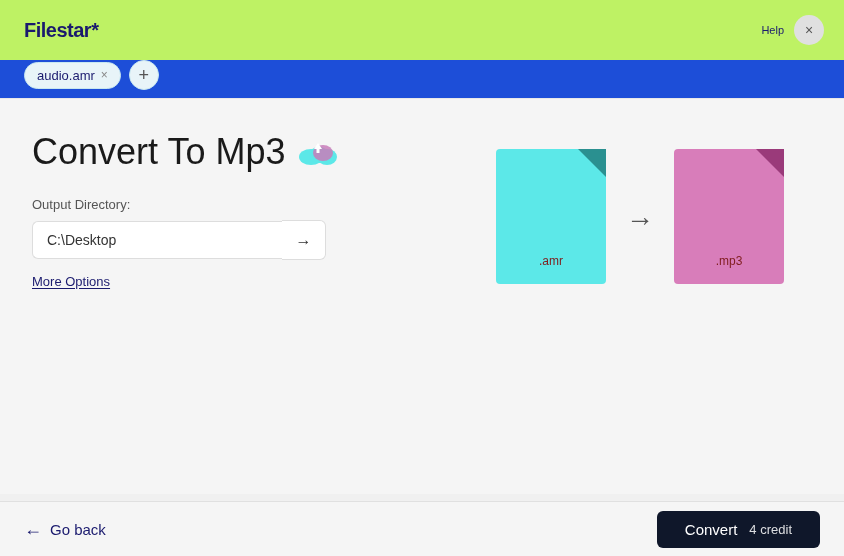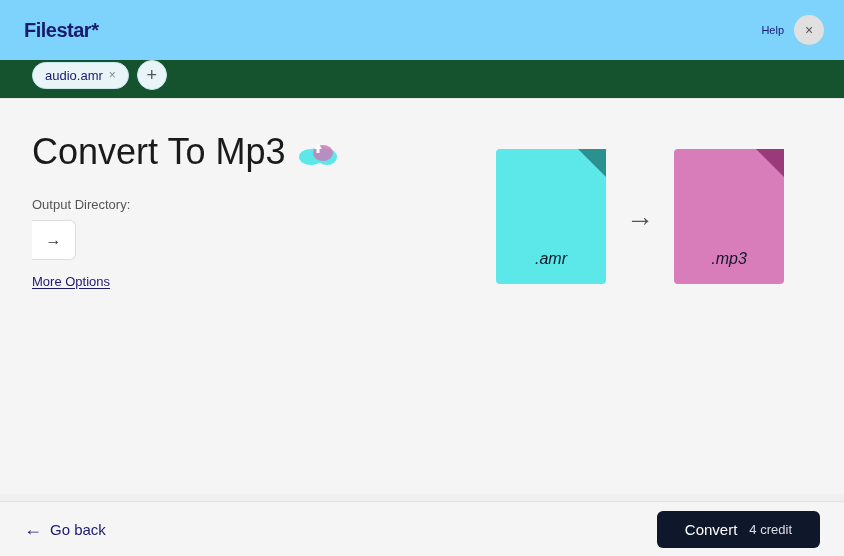--- a/index.html
+++ b/index.html
@@ -8,21 +8,21 @@
       font-family: -apple-system, BlinkMacSystemFont, 'Segoe UI', sans-serif;
       background: #f0f0f0;
       width: 844px;
       height: 556px;
       overflow: hidden;
       position: relative;
     }
 
     
     .header {
-      background: #7dd3fc;
+      background: #bef264;
       display: flex;
       align-items: center;
       padding: 0 24px;
       height: 60px;
       position: relative;
     }
 
     .logo {
       font-size: 20px;
       font-weight: 700;
@@ -55,22 +55,22 @@
       cursor: pointer;
       display: flex;
       align-items: center;
       justify-content: center;
       font-size: 14px;
       color: #555;
     }
 
     
     .tab-bar {
-      background: #14532d;
-      padding: 0 32px 8px;
+      background: #1d4ed8;
+      padding: 0 24px 8px;
       display: flex;
       align-items: center;
       gap: 8px;
       border-bottom: 1px solid #e8e8e8;
     }
 
     .tab-item {
       display: flex;
       align-items: center;
       gap: 6px;
@@ -217,24 +217,23 @@
       height: 28px;
       background: #2a9090;
       clip-path: polygon(100% 0, 100% 100%, 0 0);
     }
 
     .file-card.target .file-corner {
       background: #9a3a7a;
     }
 
     .file-ext {
-      font-size: 16px;
+      font-size: 12px;
       font-weight: 500;
-      color: #0f172a;
-      font-style: italic;
+      color: #7f1d1d;
     }
 
     .arrow-icon {
       font-size: 28px;
       color: #555;
       display: flex;
       align-items: center;
     }
 
     
@@ -323,20 +322,21 @@
         <ellipse cx="26" cy="14" rx="10" ry="8" fill="#c87dba" opacity="0.85"></ellipse>
 
         <polygon points="21,4 17,10 19.5,10 19.5,14 22.5,14 22.5,10 25,10" fill="white"></polygon>
       </svg>
     </span>
   </h1>
 
   <div class="output-label">Output Directory:</div>
 
   <div class="directory-row">
+    <input class="directory-input" type="text" value="C:\Desktop" style="">
     <button class="directory-btn">
       <span>→</span>
     </button>
   </div>
 
   <a class="more-options-link">More Options</a>
 
   
   <div class="conversion-visual">
     <div class="file-card source">

